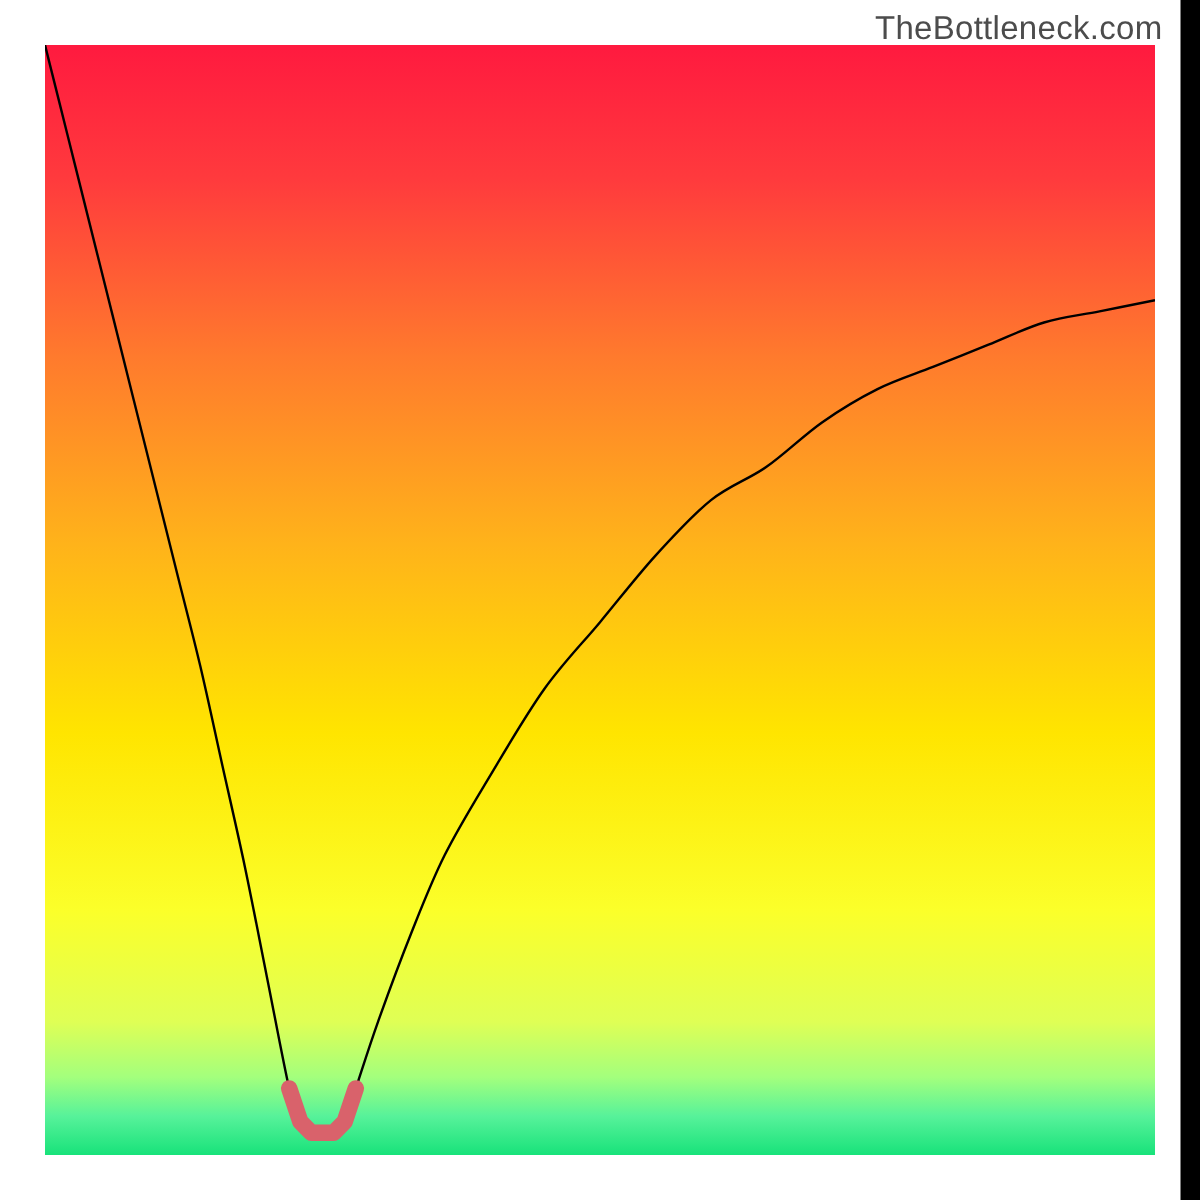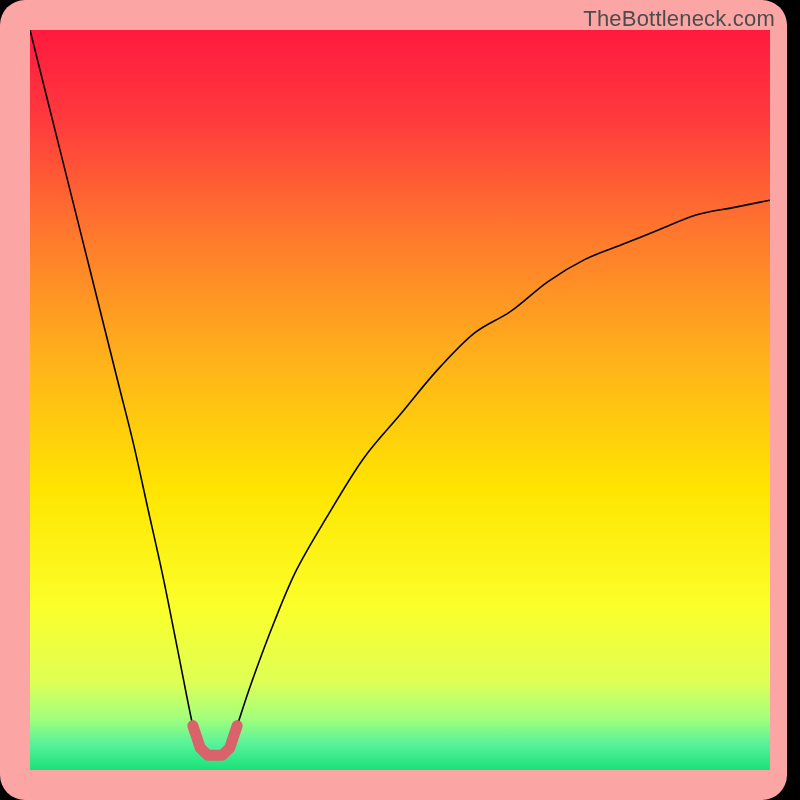--- a/index.html
+++ b/index.html
@@ -9,22 +9,21 @@
     height: 800px;
     background: #000;
     overflow: hidden;
   }
   .frame {
     position: absolute;
     left: 0;
     top: 0;
     width: 787px;
     height: 800px;
-    background: #fca5a5;
-    border-radius: 25px;
+    background: #ffffff;
   }
   .brand {
     position: absolute;
     top: 6px;
     right: 12px;
     font-family: Arial, Helvetica, sans-serif;
     font-size: 22px;
     color: #4c4c4c;
     letter-spacing: 0.2px;
   }

